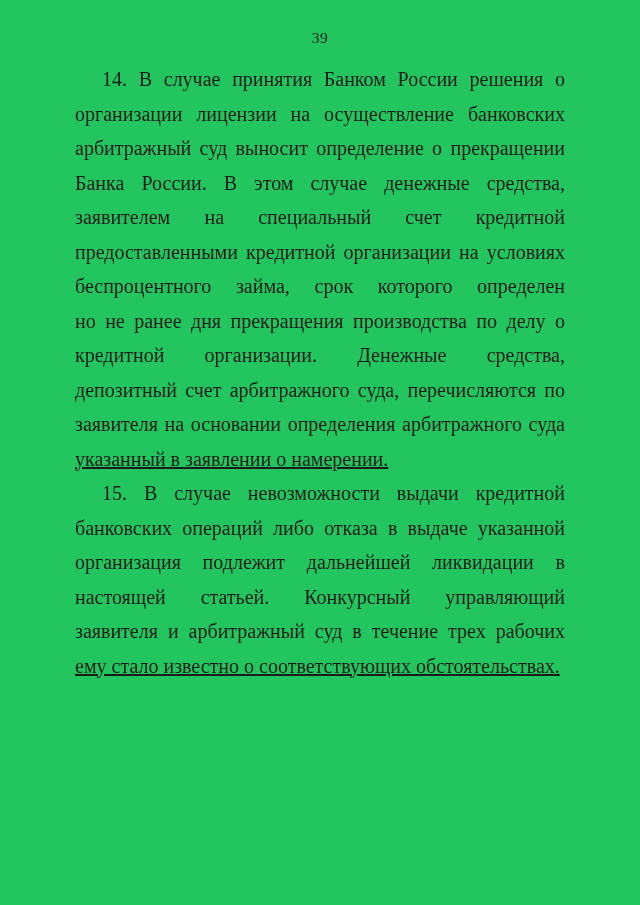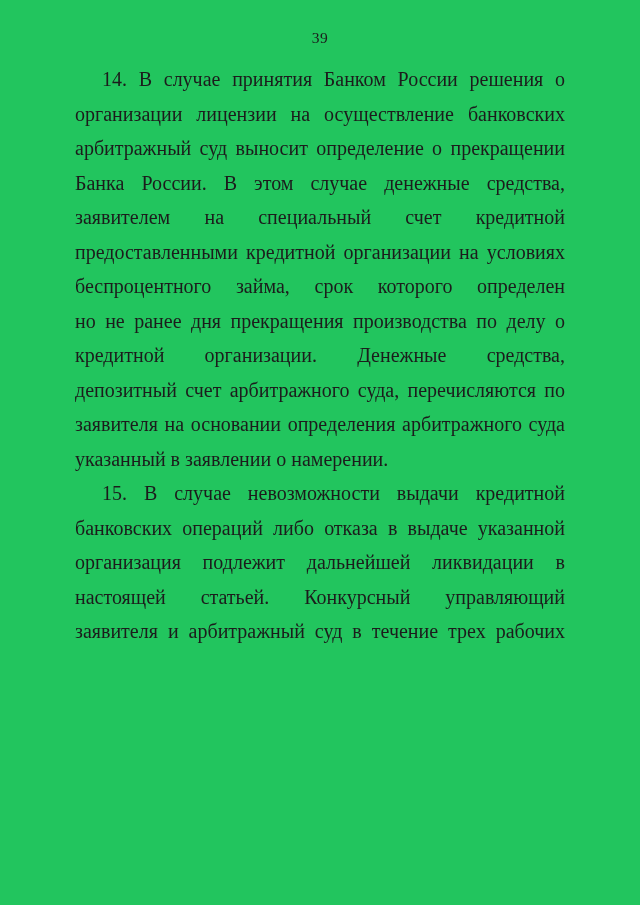--- a/index.html
+++ b/index.html
@@ -38,20 +38,21 @@
     text-align: justify;
     text-align-last: justify;
     white-space: normal;
     overflow: hidden;
   }
   .line.first {
     text-indent: 27px;
   }
   .line.last {
     text-align-last: left;
+    text-decoration: underline;
   }
 </style>
 </head>
 <body>
 
 <div class="sheet">
   <div class="page-number">39</div>
   <div class="content">
       <div class="line first">14. В случае принятия Банком России решения о выдаче кредитной</div>
       <div class="line">организации лицензии на осуществление банковских операций</div>
@@ -63,14 +64,15 @@
       <div class="line">но не ранее дня прекращения производства по делу о банкротстве</div>
       <div class="line">кредитной организации. Денежные средства, перечисленные заявителем на</div>
       <div class="line">депозитный счет арбитражного суда, перечисляются по ходатайству</div>
       <div class="line">заявителя на основании определения арбитражного суда на счет,</div>
       <div class="line last">указанный в заявлении о намерении.</div>
       <div class="line first">15. В случае невозможности выдачи кредитной организации лицензии</div>
       <div class="line">банковских операций либо отказа в выдаче указанной лицензии кредитная</div>
       <div class="line">организация подлежит дальнейшей ликвидации в порядке, установленном</div>
       <div class="line">настоящей статьей. Конкурсный управляющий уведомляет об этом</div>
       <div class="line">заявителя и арбитражный суд в течение трех рабочих дней со дня, когда</div>
+      <div class="line last">ему стало известно о соответствующих обстоятельствах.</div>
     </div>
 </div>
 
 </body></html>

